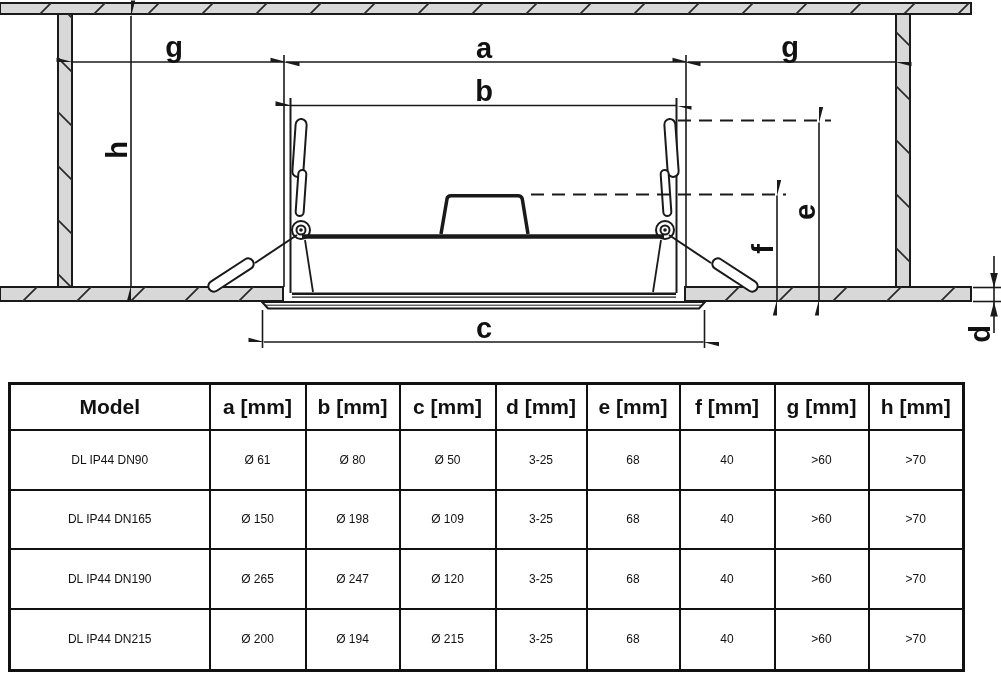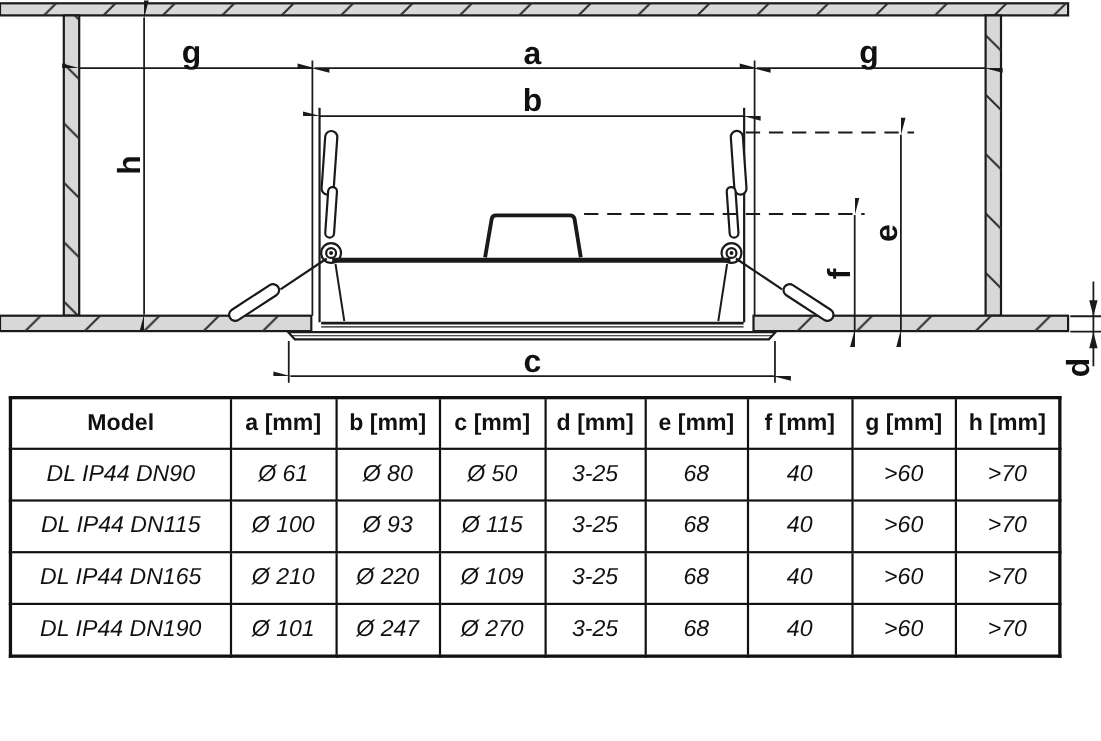--- a/index.html
+++ b/index.html
@@ -3,30 +3,30 @@
 <meta charset="utf-8">
 <style>
   html,body{margin:0;padding:0;}
   body{
     width:1001px;height:674px;background:#fff;overflow:hidden;position:relative;
     font-family:"Liberation Sans", sans-serif;color:#111;
   }
   .drawing-wrap{position:absolute;left:0;top:0;width:1001px;height:378px;}
   svg text{font-family:"Liberation Sans", sans-serif;font-weight:bold;font-size:29px;fill:#111;}
   table.spec{
-    position:absolute;left:8px;top:360px;width:954px;height:238px;
+    position:absolute;left:8px;top:382px;width:954px;height:290px;
     border-collapse:collapse;table-layout:fixed;background:#fff;
   }
   table.spec th, table.spec td{
     border:2px solid #111;text-align:center;vertical-align:middle;
     padding:0;white-space:nowrap;overflow:hidden;
   }
   table.spec{border:3px solid #111;}
   table.spec th{font-size:21px;font-weight:bold;height:44px;}
-  table.spec td{font-size:21px;font-weight:normal;font-style:italic;}
+  table.spec td{font-size:12px;font-weight:normal;}
 </style>
 </head>
 <body>
 
 <div class="drawing-wrap">
 <svg width="1001" height="378" viewBox="0 0 1001 378" xmlns="http://www.w3.org/2000/svg">
   <defs>
     <marker id="arr" markerUnits="userSpaceOnUse" markerWidth="18" markerHeight="10" refX="0.5" refY="0" orient="auto-start-reverse">
       <path d="M0,0 L16,4.2 L16,-4.2 Z" fill="#1a1a1a"></path>
     </marker>
@@ -177,46 +177,46 @@
         <td>Ø 61</td>
         <td>Ø 80</td>
         <td>Ø 50</td>
         <td>3-25</td>
         <td>68</td>
         <td>40</td>
         <td>&gt;60</td>
         <td>&gt;70</td>
       </tr>
       <tr>
-        <td>DL IP44 DN115</td>
-        <td>Ø 100</td>
-        <td>Ø 93</td>
-        <td>Ø 115</td>
-        <td>3-25</td>
-        <td>68</td>
-        <td>40</td>
-        <td>&gt;60</td>
-        <td>&gt;70</td>
-      </tr>
-      <tr>
         <td>DL IP44 DN165</td>
-        <td>Ø 210</td>
-        <td>Ø 220</td>
+        <td>Ø 150</td>
+        <td>Ø 198</td>
         <td>Ø 109</td>
         <td>3-25</td>
         <td>68</td>
         <td>40</td>
         <td>&gt;60</td>
         <td>&gt;70</td>
       </tr>
       <tr>
         <td>DL IP44 DN190</td>
-        <td>Ø 101</td>
+        <td>Ø 265</td>
         <td>Ø 247</td>
-        <td>Ø 270</td>
+        <td>Ø 120</td>
+        <td>3-25</td>
+        <td>68</td>
+        <td>40</td>
+        <td>&gt;60</td>
+        <td>&gt;70</td>
+      </tr>
+      <tr>
+        <td>DL IP44 DN215</td>
+        <td>Ø 200</td>
+        <td>Ø 194</td>
+        <td>Ø 215</td>
         <td>3-25</td>
         <td>68</td>
         <td>40</td>
         <td>&gt;60</td>
         <td>&gt;70</td>
       </tr>
     </tbody>
 </table>
 
 </body></html>

